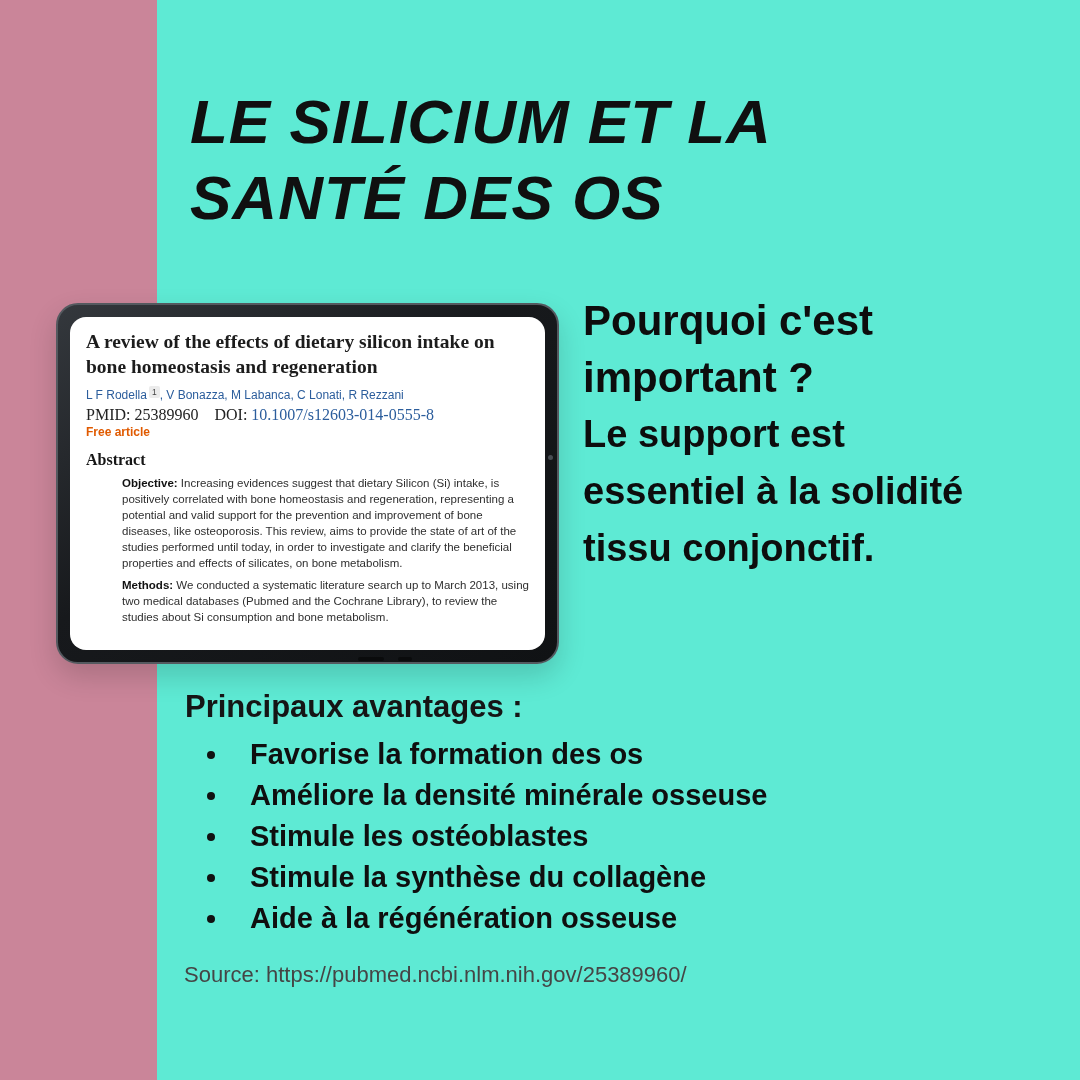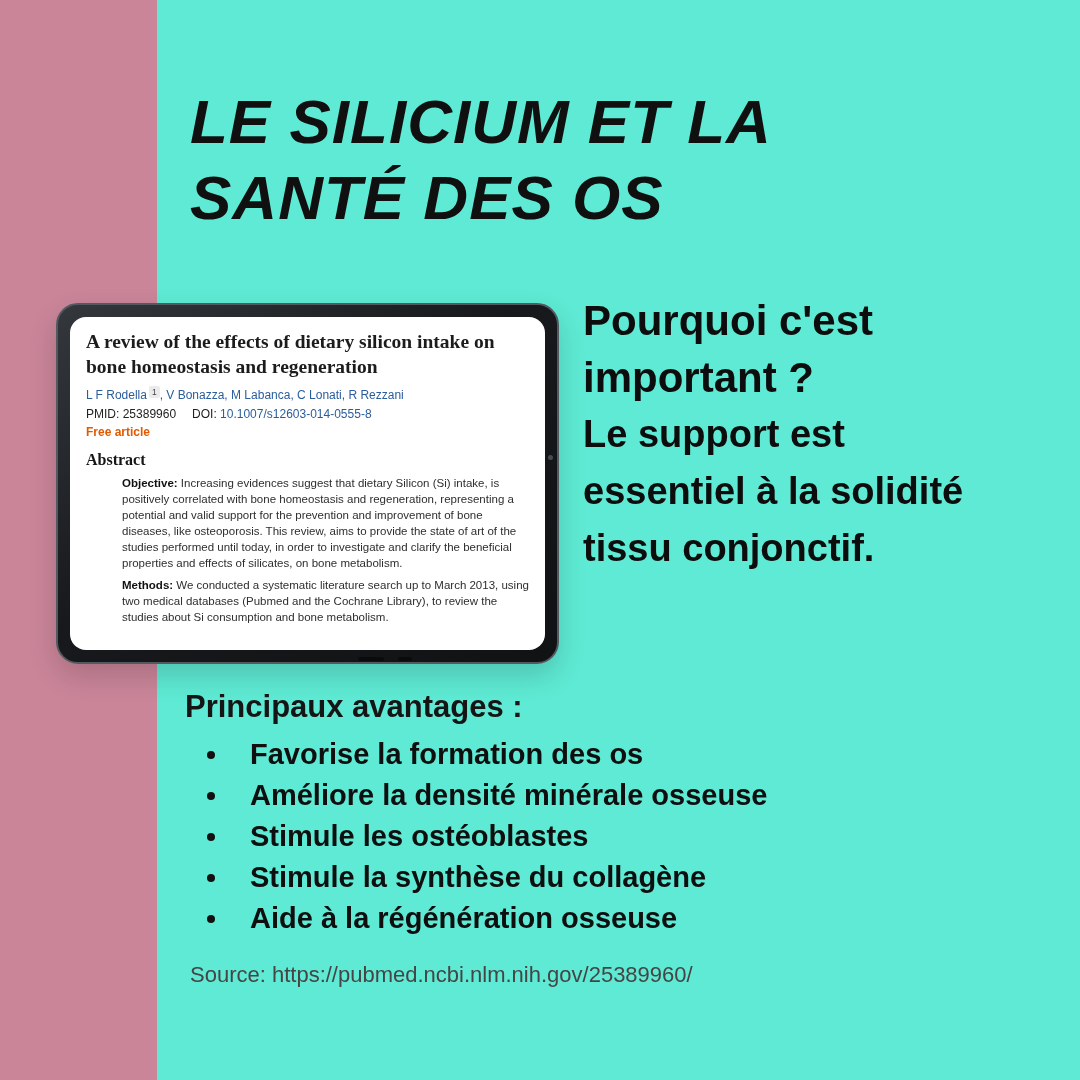--- a/index.html
+++ b/index.html
@@ -23,21 +23,21 @@
   .edge-notch{position:absolute;bottom:1px;height:4px;border-radius:2px;background:#0a0b0c;}
   .notch-a{left:300px;width:26px;}
   .notch-b{left:340px;width:14px;}
 
   
   .card-title{font-family:"Liberation Serif","DejaVu Serif",serif;font-weight:700;font-size:19.5px;line-height:25px;color:#1c1c1c;}
   .authors{margin-top:7px;font-size:12px;line-height:15px;color:#2B5D9C;}
   .author-sup{display:inline-block;font-size:8.5px;line-height:10px;padding:1px 3px;margin-left:2px;background:#ebebeb;color:#444;border-radius:2px;vertical-align:4px;}
   .affil{margin-top:6px;font-size:12px;line-height:15px;color:#3c3c3c;}
   .plus-icon{display:inline-block;margin:0 3px 0 10px;color:#3c3c3c;font-size:13px;}
-  .meta{margin-top:4px;font-size:12px;line-height:15px;color:#222222;}
+  .meta{margin-top:4px;font-size:16px;line-height:15px;color:#222222;font-family:Liberation Serif, serif;}
   .meta .gap{display:inline-block;width:16px;}
   .doi-link{color:#2B5D9C;}
   .free{margin-top:3px;font-size:12px;line-height:15px;font-weight:700;color:#E05A00;}
   .abs-h{margin-top:10px;font-family:"Liberation Serif","DejaVu Serif",serif;font-weight:700;font-size:16px;line-height:19px;color:#161616;}
   .para{margin-top:6px;font-size:11.5px;line-height:16px;color:#2e2e2e;margin-left:36px;}
   .para b{color:#111111;}
 
   
   .why{position:absolute;left:583px;top:292px;width:470px;}
   .why-h{font-size:42px;line-height:57px;font-weight:800;color:#0d0d0d;}
@@ -45,21 +45,21 @@
 
   
   .benefits{position:absolute;left:185px;top:688px;width:720px;}
   .benefits-h{font-size:31px;line-height:38px;font-weight:600;color:#151515;}
   .benefit-list{margin:8px 0 0 22px;padding:0;list-style:none;}
   .benefit-item{display:flex;align-items:center;height:41px;gap:18px;}
   .bullet-dot{width:8px;height:8px;border-radius:50%;background:#111111;margin-right:17px;flex:0 0 auto;}
   .benefit-text{font-size:29px;font-weight:700;color:#0f0f0f;white-space:nowrap;}
 
   
-  .source{position:absolute;left:190px;top:960px;font-size:22px;line-height:30px;font-weight:400;color:#454545;}
+  .source{position:absolute;left:184px;top:960px;font-size:22px;line-height:30px;font-weight:400;color:#454545;}
 </style>
 </head>
 <body>
 
 <div class="poster">
 
   <div class="band"></div>
 
   <div class="title">
     <div class="title-line">LE SILICIUM ET LA</div>

